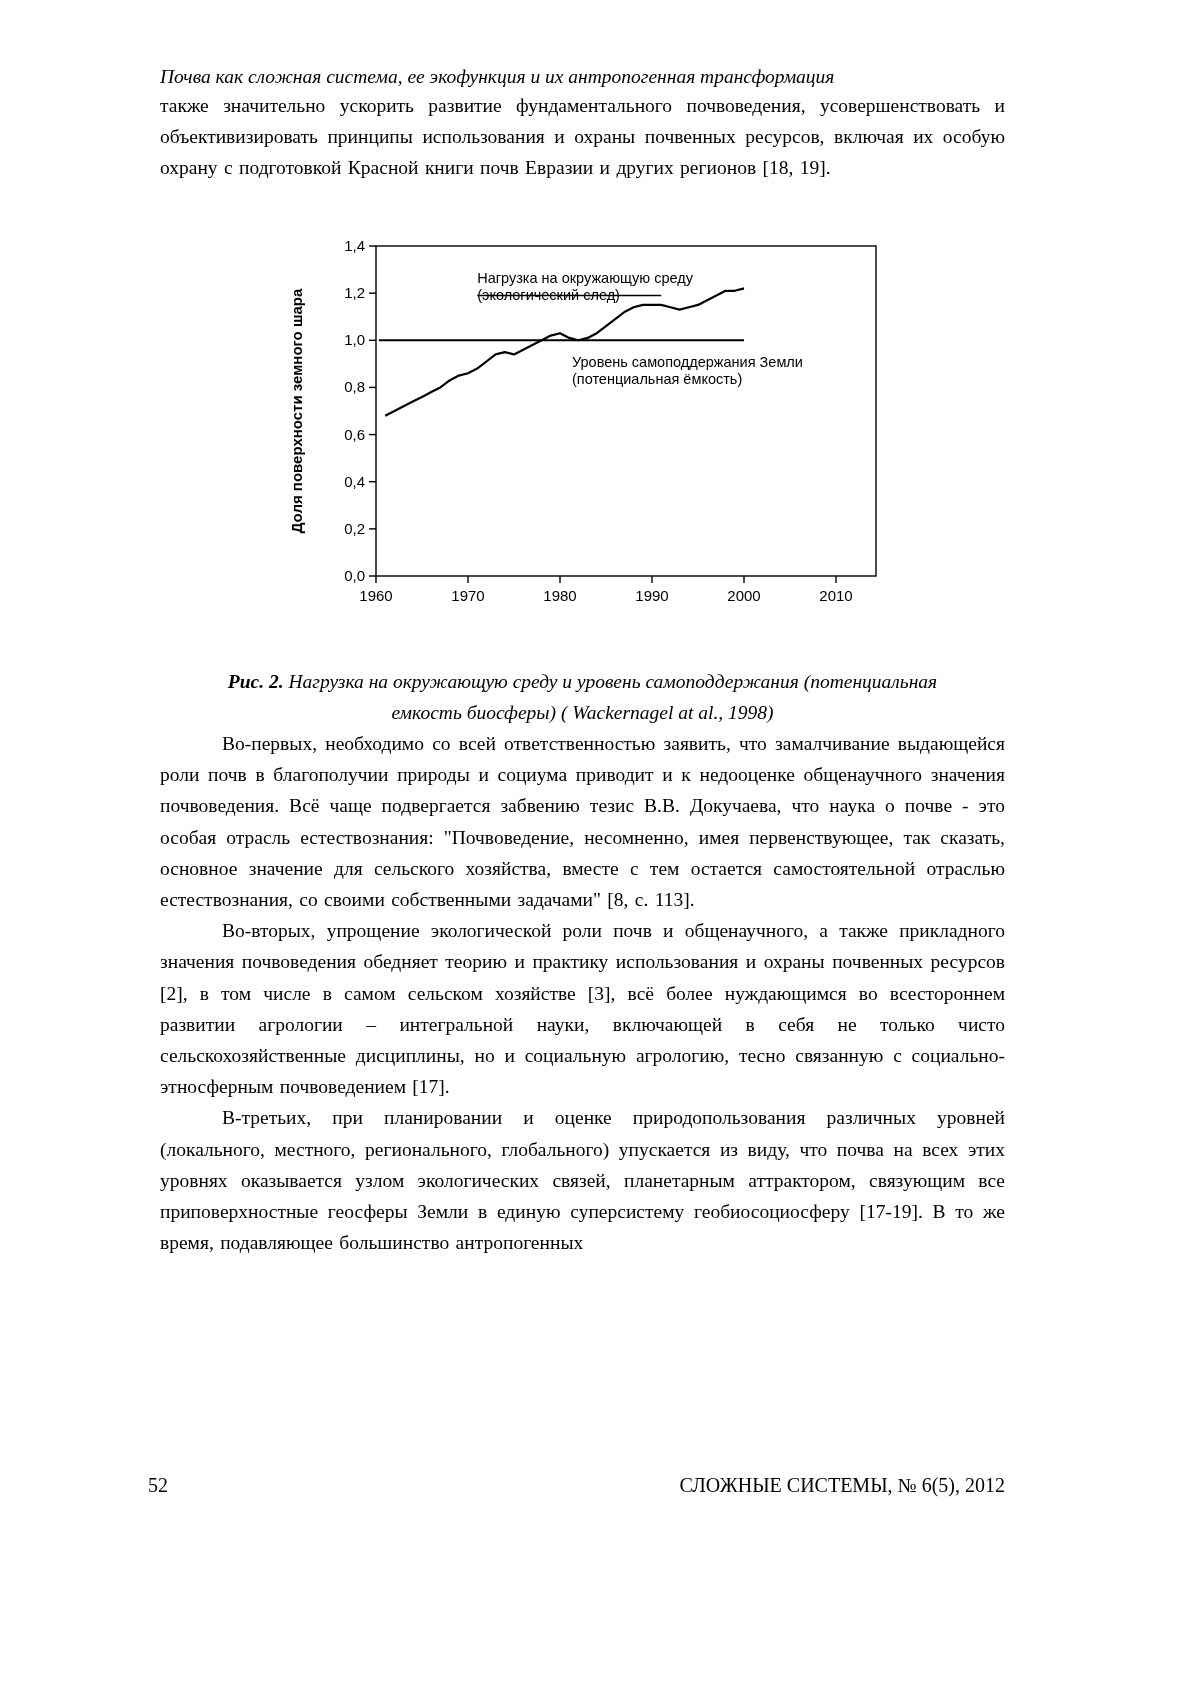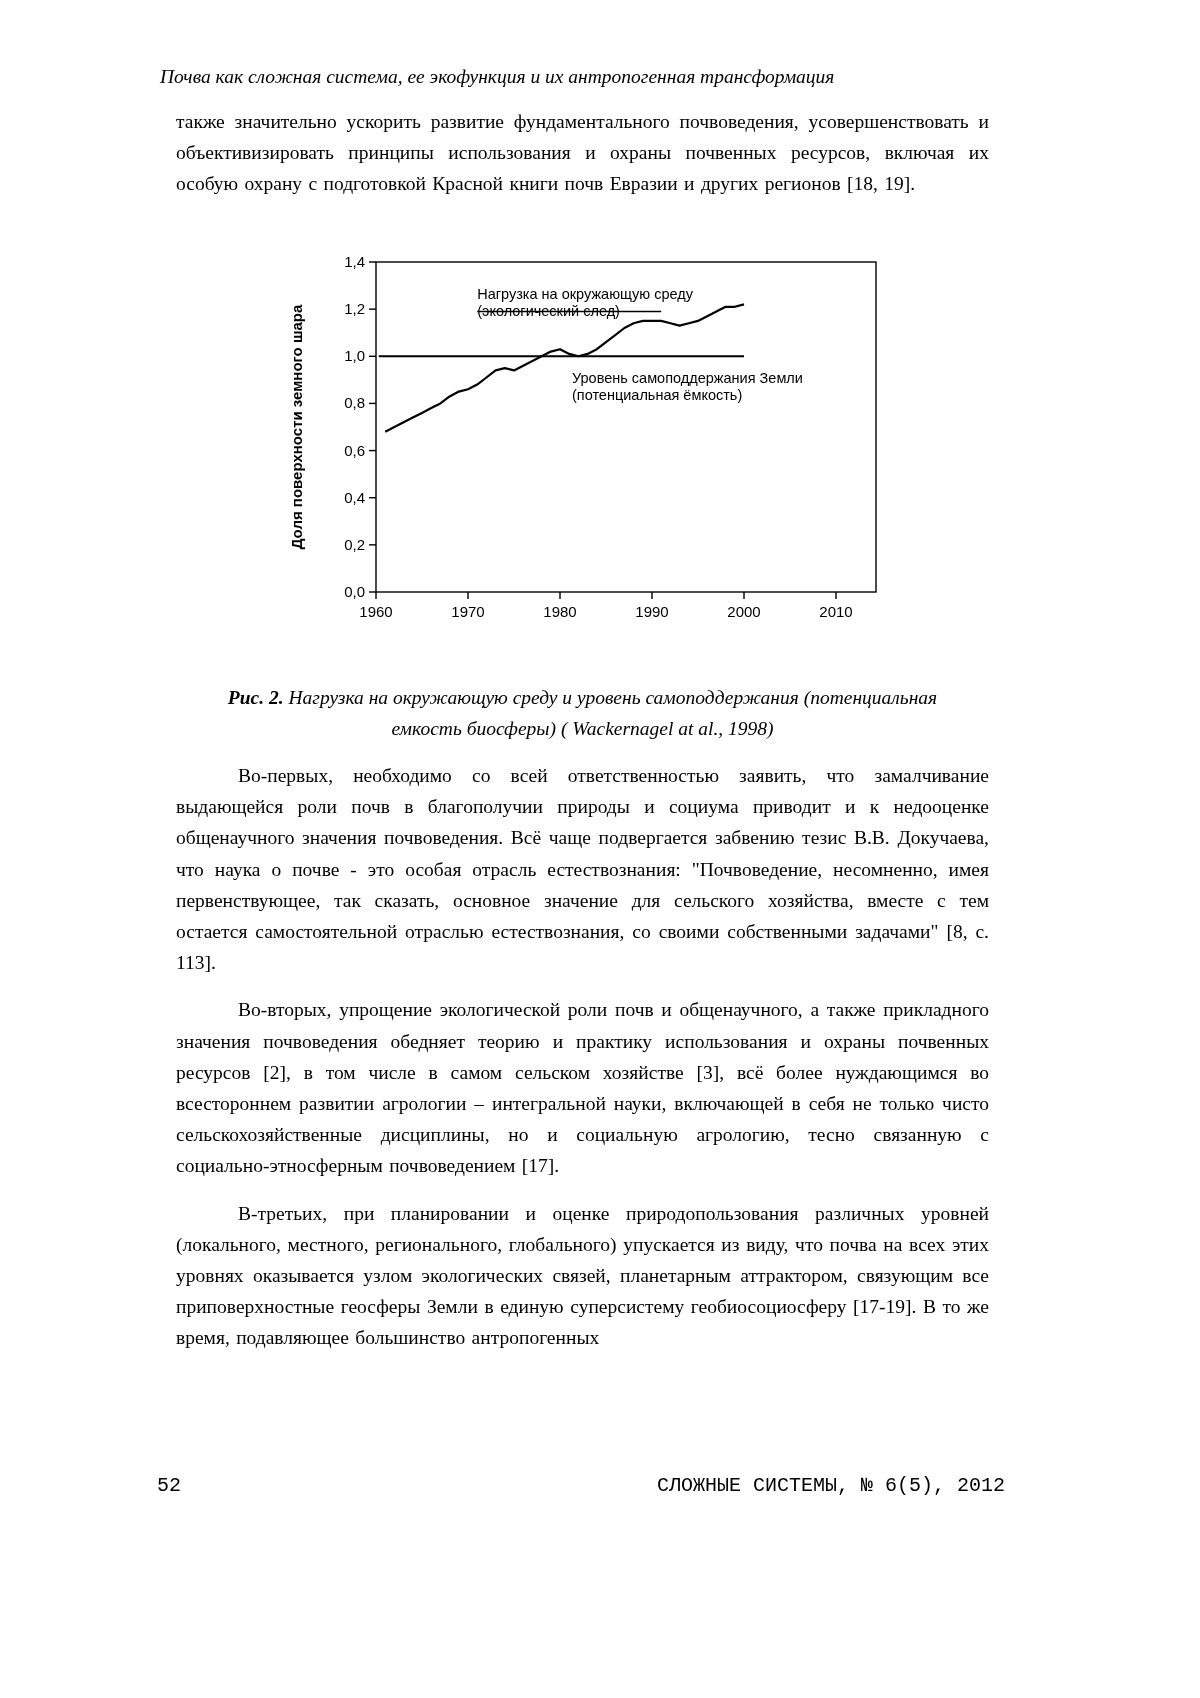--- a/index.html
+++ b/index.html
@@ -1,29 +1,29 @@
 <!DOCTYPE html>
 <html><head>
 <meta charset="utf-8">
 <style>
   html,body{margin:0;padding:0;background:#ffffff;}
   body{width:1200px;height:1698px;position:relative;font-family:"Liberation Serif",serif;color:#000;}
   .page{position:absolute;inset:0;background:#fff;overflow:hidden;}
   .content{position:absolute;left:160px;top:64px;width:845px;}
   .running-head{font-size:19.5px;font-weight:normal;font-style:italic;line-height:26px;}
-  p.para{font-size:19.5px;line-height:31.2px;text-align:justify;margin:16px;word-spacing:1.5px;}
+  p.para{font-size:19.5px;line-height:31.2px;text-align:justify;margin:0;word-spacing:1.5px;}
   p.para.indent{text-indent:62px;}
   .p-intro{margin-top:42px;}
   .figure-block{margin-top:36px;}
   .chart-wrap{display:flex;justify-content:center;margin-left:42px;}
   svg text{font-family:"Liberation Sans",sans-serif;fill:#000;}
   .figcaption{margin:34px auto 0 auto;max-width:742px;text-align:center;font-style:italic;font-size:19.5px;line-height:31.2px;}
   .figcaption .cap-label{font-weight:bold;margin-top:48px;}
   .p-after-fig{margin-top:33px;}
-  .footer{position:absolute;left:157px;right:195px;top:1474px;display:flex;justify-content:space-between;font-size:20px;font-family:Liberation Mono, monospace;}
+  .footer{position:absolute;left:148px;right:195px;top:1474px;display:flex;justify-content:space-between;font-size:20px;}
 </style>
 </head>
 <body>
 
 <div class="page">
   <div class="content">
 
     <div class="running-head">Почва как сложная система, ее экофункция и их антропогенная трансформация</div>
 
     <p class="para p-intro">также значительно ускорить развитие фундаментального почвоведения, усовершенствовать и объективизировать принципы использования и охраны почвенных ресурсов, включая их особую охрану с подготовкой Красной книги почв Евразии и других регионов [18, 19].</p>

